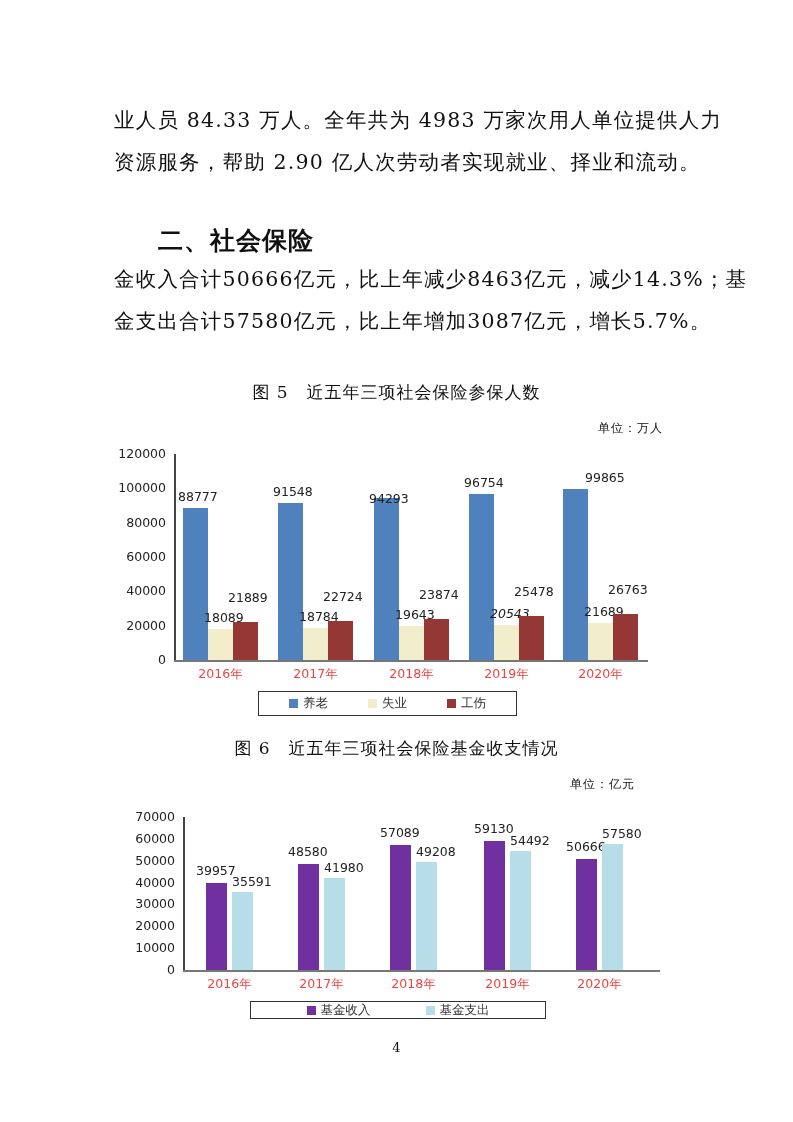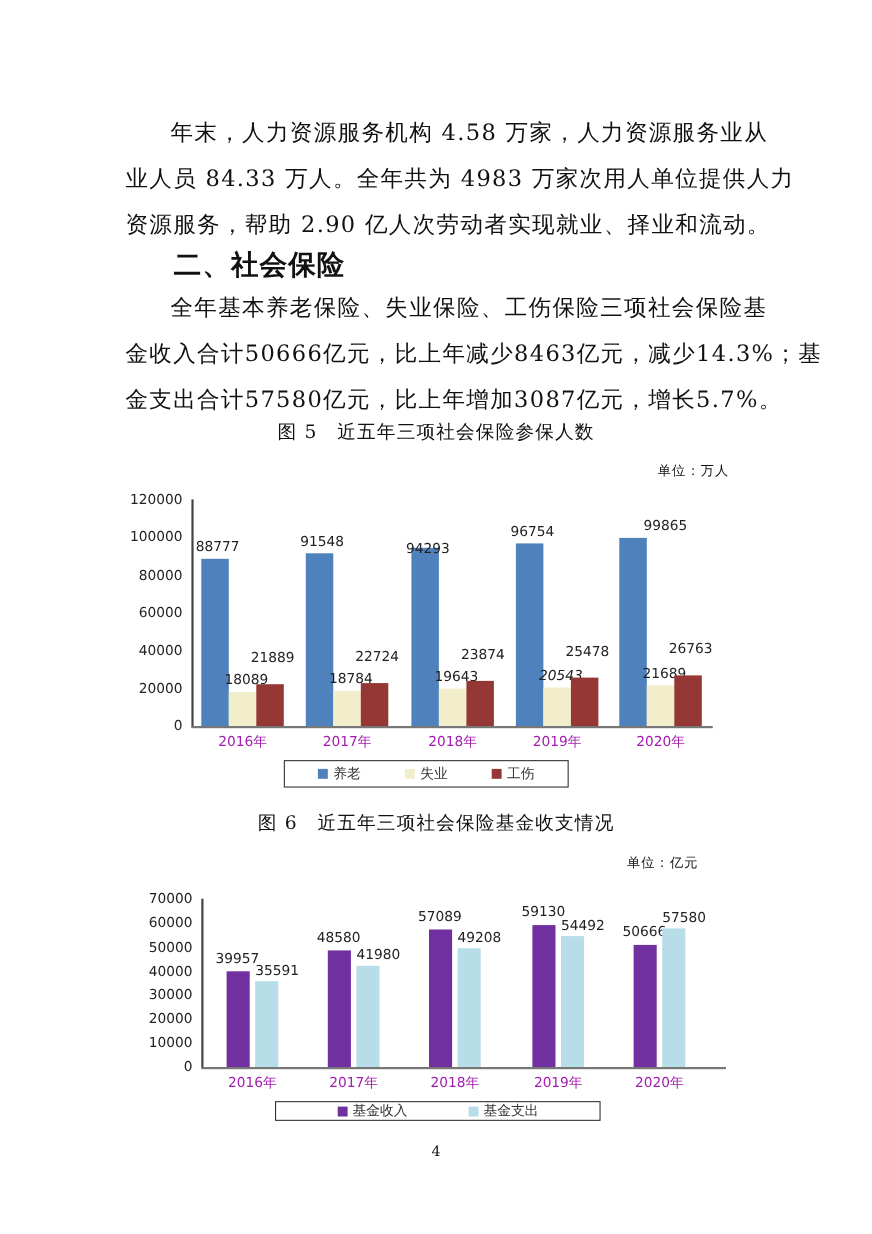--- a/index.html
+++ b/index.html
@@ -9,39 +9,37 @@
   .para .line { display:block; white-space:nowrap; }
   .heading { position:absolute; left:158px; top:224px; font-family:"DejaVu Sans", sans-serif; font-weight:bold; font-size:25px; letter-spacing:1px; }
   .fig-title { position:absolute; left:0; width:793px; text-align:center; font-size:17px; letter-spacing:1px; }
   .unit { position:absolute; font-size:12px; letter-spacing:1px; }
   .chart { position:absolute; font-family:"DejaVu Sans", sans-serif; }
   .ytick { position:absolute; font-size:12.5px; text-align:right; width:60px; color:#222; }
   .axis-y { position:absolute; width:1.5px; background:#444; }
   .axis-x { position:absolute; height:1.5px; background:#777; }
   .bar { position:absolute; }
   .vlabel { position:absolute; font-size:12.5px; color:#222; white-space:nowrap; }
-  .xlabel { position:absolute; font-size:12.5px; color:#a21caf; text-align:center; width:80px; }
+  .xlabel { position:absolute; font-size:12.5px; color:#ef4444; text-align:center; width:80px; }
   .legend { position:absolute; border:1.5px solid #333; background:#fff; display:flex; align-items:center; justify-content:center; gap:40px; font-family:"DejaVu Serif", serif; font-size:12.5px; color:#333; box-sizing:border-box; }
   .legend-item { display:flex; align-items:center; gap:5px; }
   .swatch { display:inline-block; width:9px; height:9px; }
   .page-num { position:absolute; left:0; width:793px; text-align:center; top:1040px; font-size:13px; }
 </style>
 </head>
 <body>
 
 <div class="para" style="top:99px;">
-  <span class="line" style="padding-left:41px;">年末，人力资源服务机构 4.58 万家，人力资源服务业从</span>
   <span class="line">业人员 84.33 万人。全年共为 4983 万家次用人单位提供人力</span>
   <span class="line">资源服务，帮助 2.90 亿人次劳动者实现就业、择业和流动。</span>
 </div>
 
 <div class="heading">二、社会保险</div>
 
 <div class="para" style="top:258px;">
-  <span class="line" style="padding-left:41px;">全年基本养老保险、失业保险、工伤保险三项社会保险基</span>
   <span class="line">金收入合计50666亿元，比上年减少8463亿元，减少14.3%；基</span>
   <span class="line">金支出合计57580亿元，比上年增加3087亿元，增长5.7%。</span>
 </div>
 
 <div class="fig-title" style="top:381px;">图 5　近五年三项社会保险参保人数</div>
 <div class="unit" style="top:420px; left:598px;">单位：万人</div>
 <div class="chart" id="chart1" style="left:0; top:0; width:793px; height:730px;">
     <div class="ytick" style="left: 106px; top: 446px;">120000</div>
     <div class="ytick" style="left: 106px; top: 480.333px;">100000</div>
     <div class="ytick" style="left: 106px; top: 514.667px;">80000</div>

